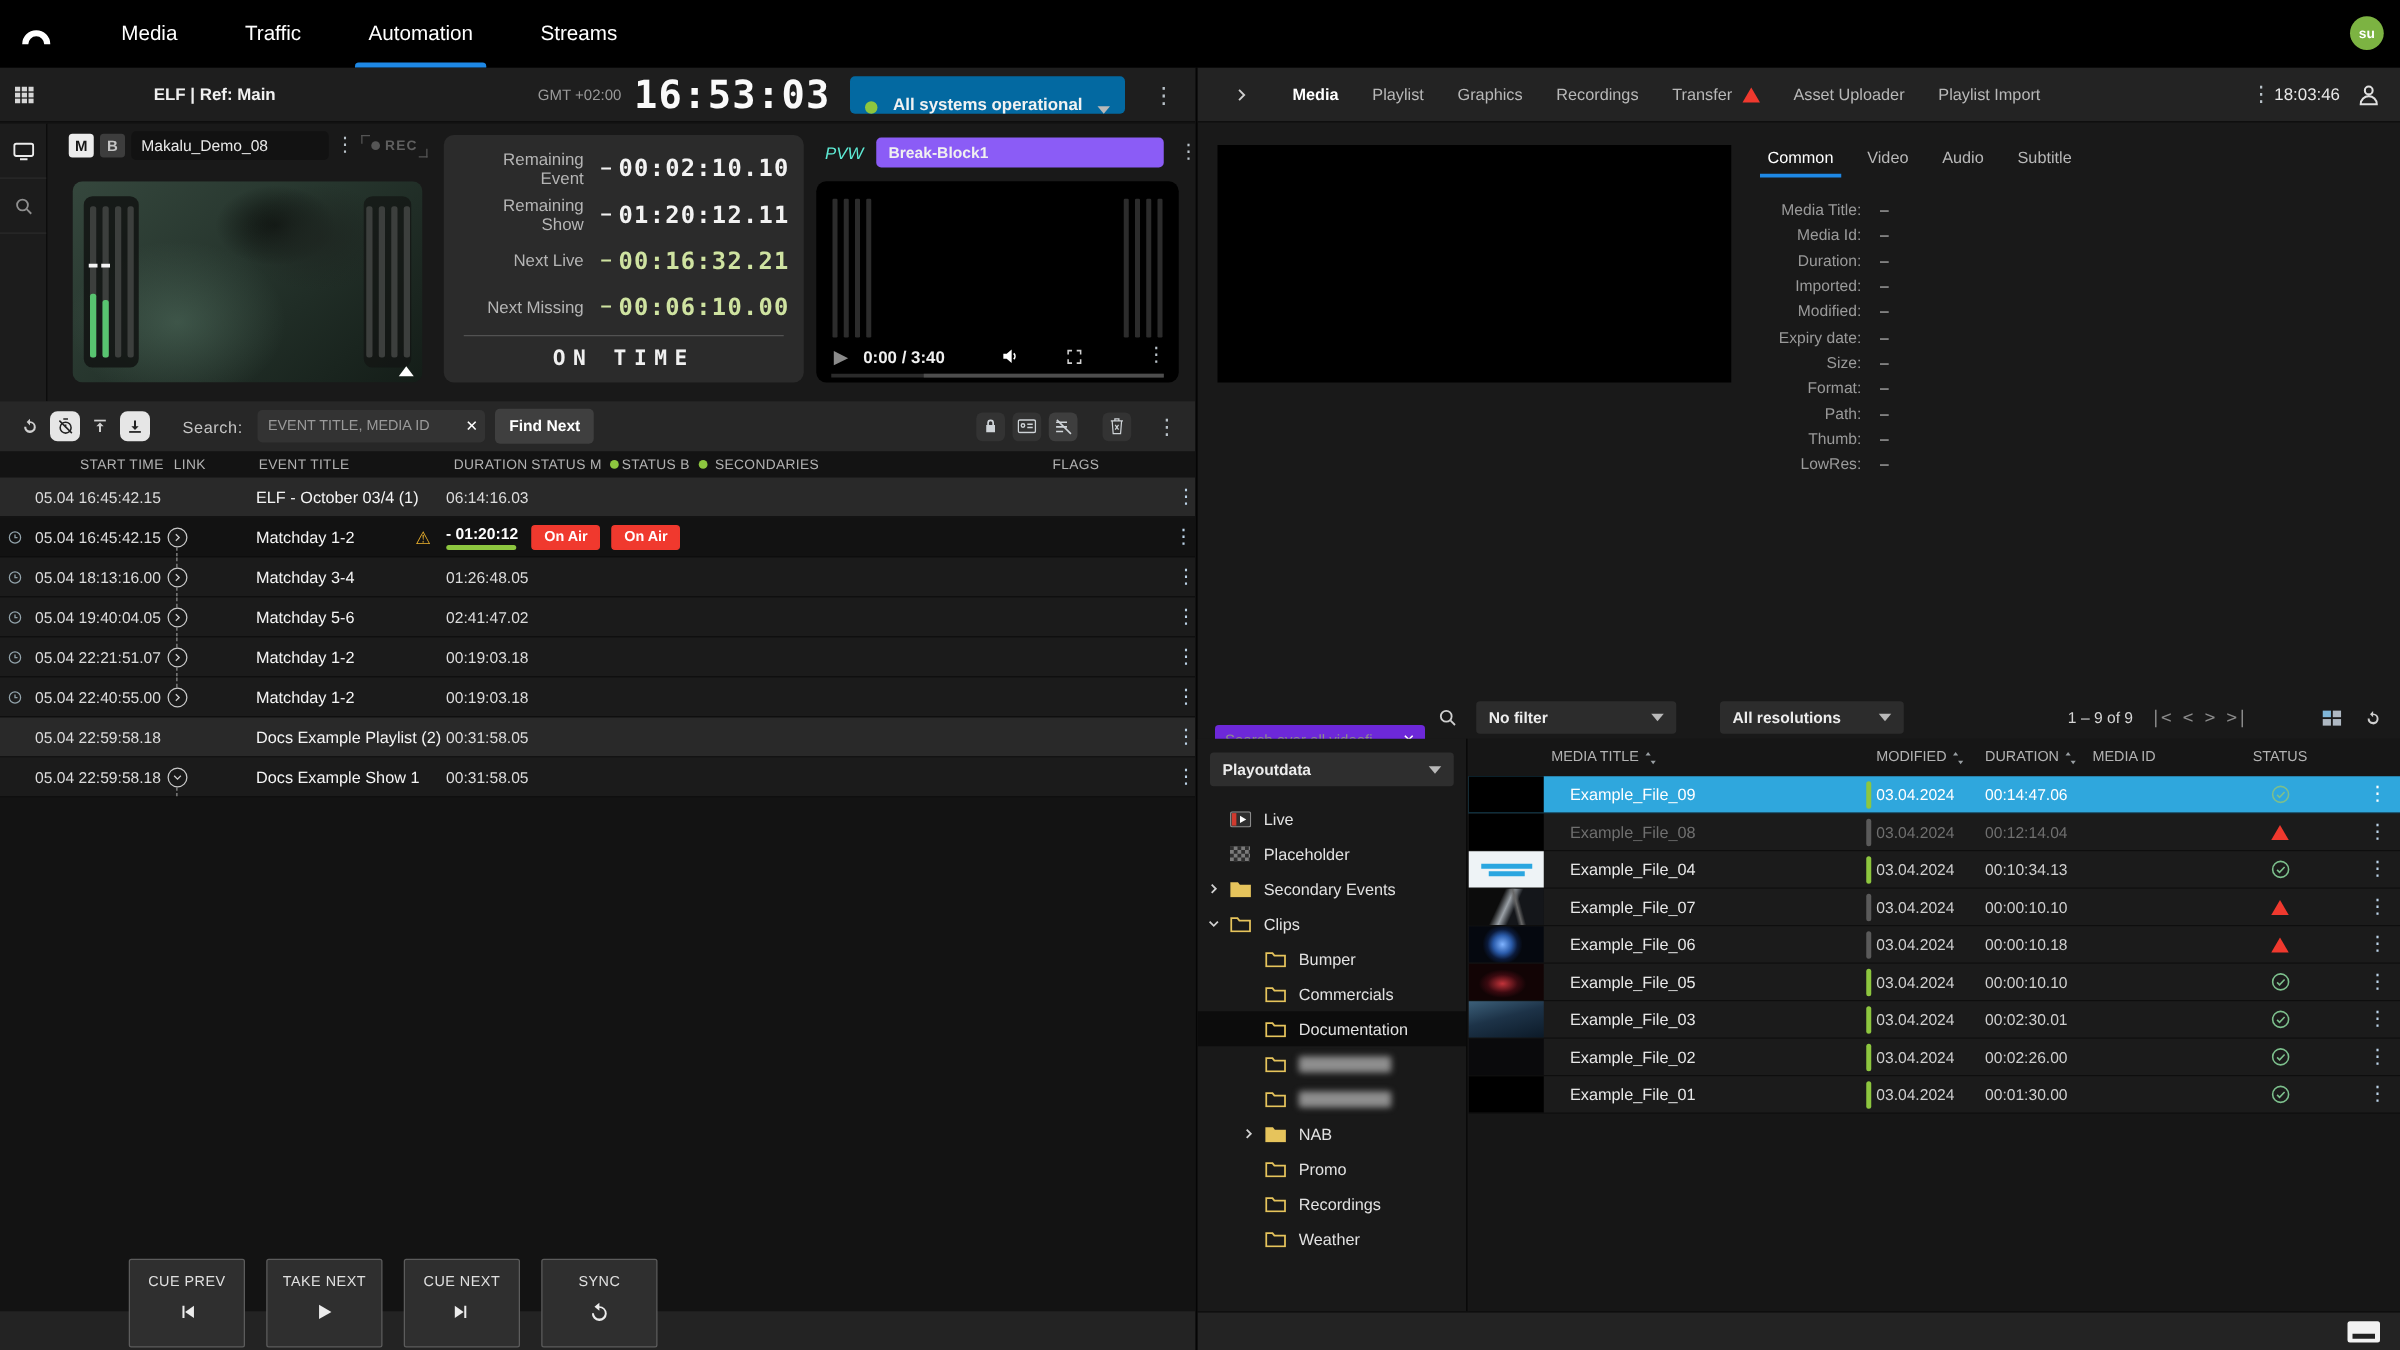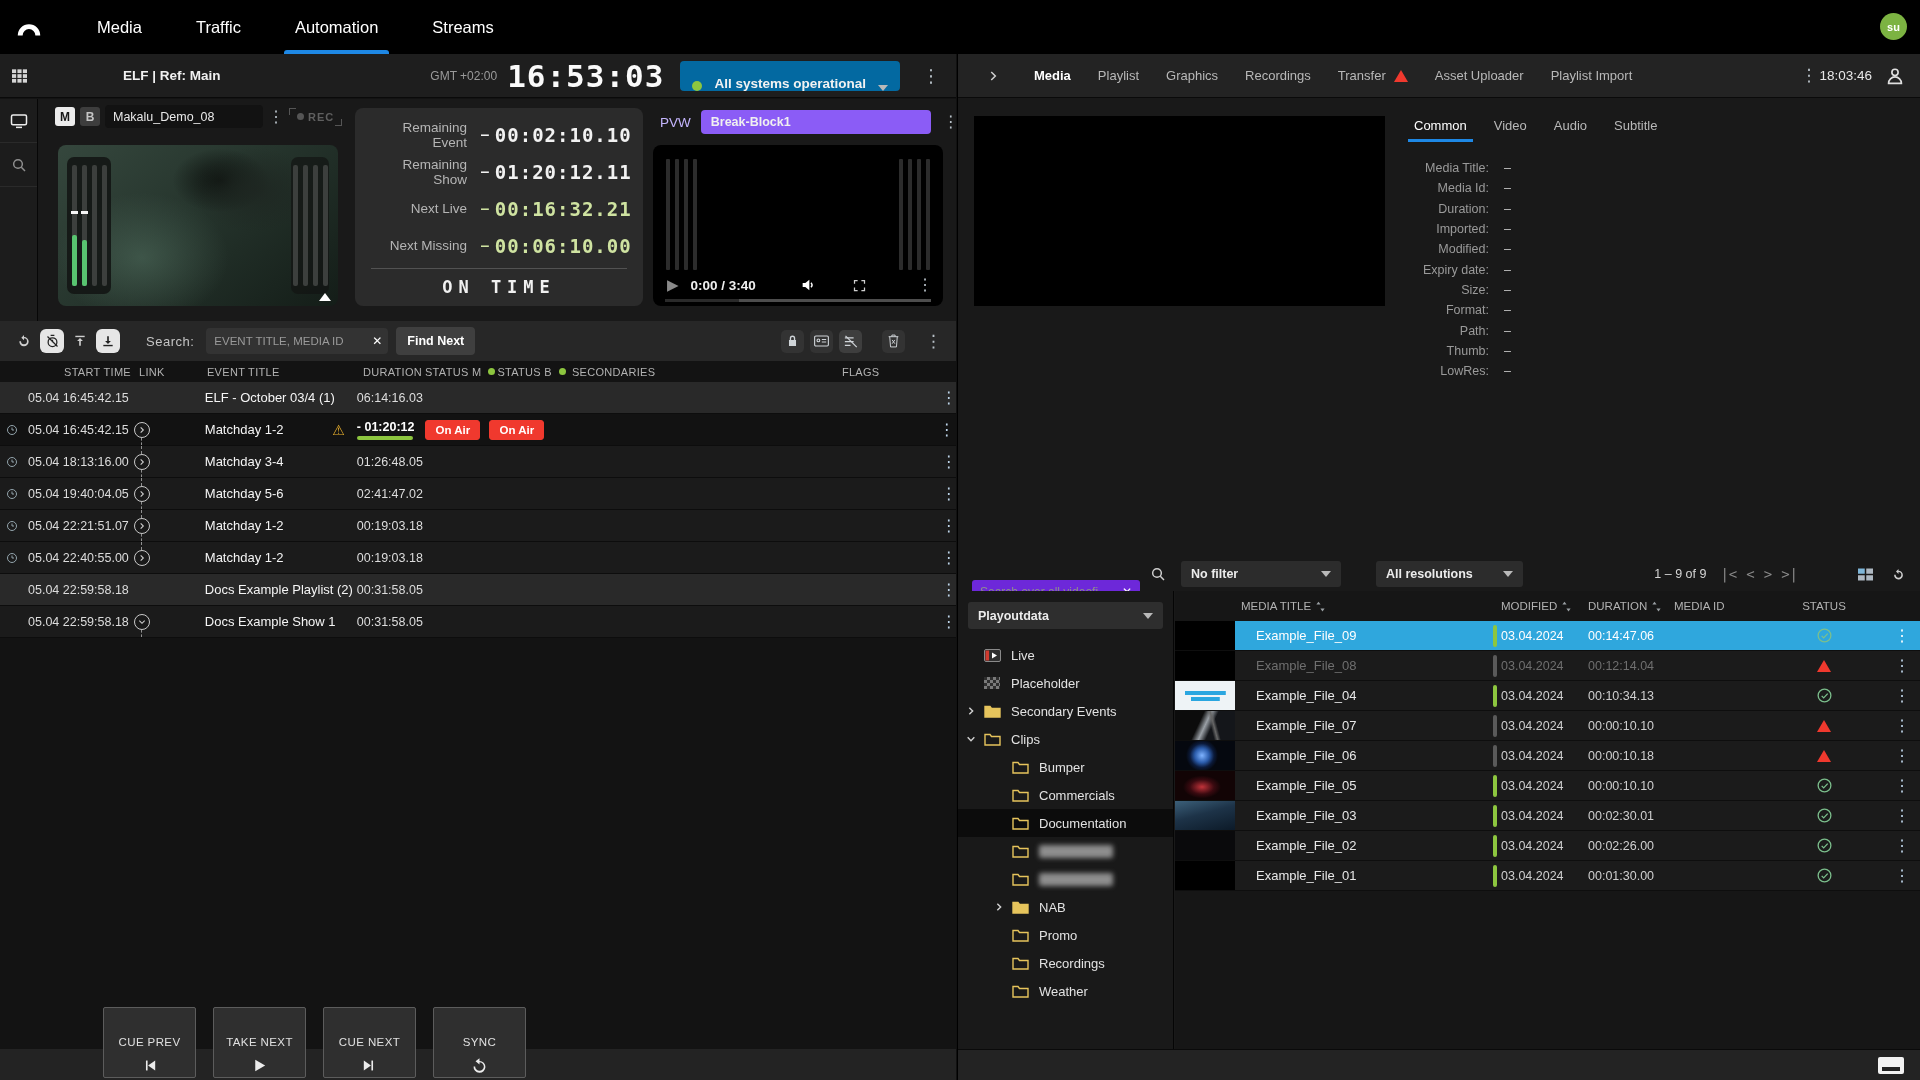--- a/index.html
+++ b/index.html
@@ -84,21 +84,21 @@
   .c-value { font-family:"DejaVu Sans Mono",monospace; font-size:19px; font-weight:bold;
     letter-spacing:1px; color:#f2f2f2; }
   .crow .c-dash { color:#f2f2f2; }
   .crow.green .c-value, .crow.green .c-dash { color:#cfe3a1; }
   .c-divider { border-top:1px solid #525252; margin:4px 4px 0; }
   .on-time { text-align:center; font-family:"DejaVu Sans Mono",monospace; font-size:17px; font-weight:bold;
     letter-spacing:6px; color:#f0f0f0; padding-top:8px; }
 
   
   .pvw-row { position:absolute; left:622px; top:11px; display:flex; align-items:center; gap:10px; }
-  .pvw-label { color:#c4b5fd; font-size:13.5px; }
+  .pvw-label { color:#5eead4; font-size:13.5px;font-style:italic; }
   .pvw-name { width:230px; height:24px; background:#8b5cf6; border:none; border-radius:4px;
     color:#f0f0f0; font-size:12.5px; font-weight:bold; padding:0 10px; font-family:"Liberation Sans",sans-serif; }
   .pvw-kebab { margin-left:2px; }
   .pvw-player { position:absolute; left:615px; top:46px; width:290px; height:161px; background:#000;
     border-radius:8px; overflow:hidden; }
   .pvw-meterbars { position:absolute; top:14px; bottom:36px; display:flex; gap:5px; }
   .pvw-meterbars.l { left:13px; } .pvw-meterbars.r { right:13px; }
   .pvw-meterbars span { width:4px; background:#2c2c2c; border-radius:1px; }
   .pvw-controls { position:absolute; left:0; right:0; bottom:12px; display:flex; align-items:center; }
   .pvw-play { margin-left:14px; color:#8a8a8a; font-size:15px; }
@@ -197,21 +197,21 @@
 
   
   .dropzone { position:absolute; left:2px; right:3px; top:912px; height:81px; border:3px dashed #fff; }
   .dz-inner { position:absolute; left:500px; width:440px; top:4px; text-align:center; }
   .dz-line1 { color:#f0f0f0; font-size:13px; margin-top:2px; }
   .dz-line2 { color:#e2e2e2; font-size:13px; margin-top:5px; }
   .left-bottom { position:absolute; left:0; right:0; bottom:0; height:31px; background:#232323; }
   .transport { position:absolute; left:103px; top:953px; display:flex; gap:17px; z-index:6; }
   .tbtn { width:93px; height:71px; background:#2f2f2f; border:1px solid #5c5c5c; border-radius:2px;
     display:flex; flex-direction:column; align-items:center; cursor:pointer; }
-  .tbtn-label { margin-top:28px; font-size:11.5px; color:#e0e0e0; letter-spacing:.4px; white-space:nowrap; }
+  .tbtn-label { margin-top:12px; font-size:11.5px; color:#e0e0e0; letter-spacing:.4px; white-space:nowrap; }
   .tbtn-icon { margin-top:9px; }
 
   
   .right-panel { position:absolute; top:54px; left:957px; right:0; bottom:0; background:#191919;
     border-left:1px solid #000; overflow:hidden; }
   .rp-header { position:absolute; top:0; left:0; right:0; height:44px; background:#232323;
     display:flex; align-items:center; border-bottom:1px solid #0a0a0a; padding:0 14px 0 28px; }
   .rp-expand { display:flex; margin-right:34px; cursor:pointer; }
   .rp-tabs { display:flex; gap:27px; align-items:center; }
   .rp-tab { color:#b8b8b8; font-size:13px; cursor:pointer; display:flex; align-items:center; white-space:nowrap; }

